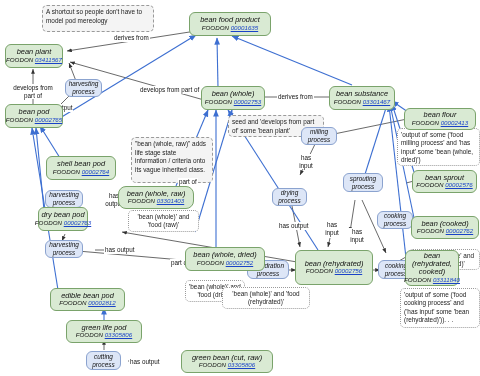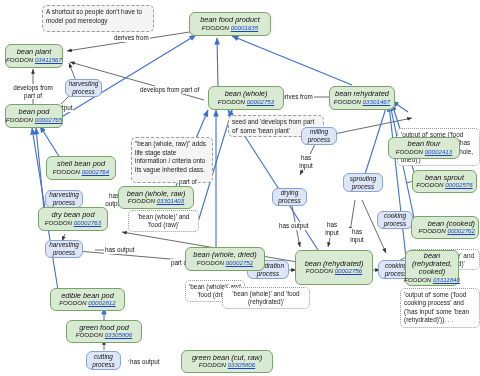--- a/index.html
+++ b/index.html
@@ -316,56 +316,56 @@
   <div class="node" style="left:189px; top:12px; width:82px; height:24px;">
     <span class="nlabel">bean food product</span>
     <span class="nid"><span class="pfx">FOODON</span> <span class="num">00001635</span></span>
   </div>
 
   <div class="node" style="left:5px; top:104px; width:58px; height:24px;">
     <span class="nlabel">bean pod</span>
     <span class="nid"><span class="pfx">FOODON</span> <span class="num">00002765</span></span>
   </div>
 
-  <div class="node" style="left:208px; top:86px; width:76px; height:24px;font-style:italic;">
+  <div class="node" style="left:201px; top:86px; width:64px; height:24px;font-style:italic;">
     <span class="nlabel">bean (whole)</span>
     <span class="nid"><span class="pfx">FOODON</span> <span class="num">00002753</span></span>
   </div>
 
   <div class="node" style="left:329px; top:86px; width:66px; height:24px;">
-    <span class="nlabel">bean rehydrated</span>
+    <span class="nlabel">bean substance</span>
     <span class="nid"><span class="pfx">FOODON</span> <span class="num">03301467</span></span>
   </div>
 
-  <div class="node" style="left:388px; top:108px; width:72px; height:22px;margin-top:29px;">
+  <div class="node" style="left:404px; top:108px; width:72px; height:22px;">
     <span class="nlabel">bean flour</span>
     <span class="nid"><span class="pfx">FOODON</span> <span class="num">00002413</span></span>
   </div>
 
   <div class="node" style="left:46px; top:156px; width:70px; height:24px;">
     <span class="nlabel">shell bean pod</span>
     <span class="nid"><span class="pfx">FOODON</span> <span class="num">00002764</span></span>
   </div>
 
-  <div class="node" style="left:118px; top:186px; width:76px; height:23px;">
+  <div class="node" style="left:118px; top:186px; width:76px; height:23px;border-radius:8px;">
     <span class="nlabel">bean (whole, raw)</span>
     <span class="nid"><span class="pfx">FOODON</span> <span class="num">03301403</span></span>
   </div>
 
   <div class="node" style="left:412px; top:170px; width:65px; height:23px;">
     <span class="nlabel">bean sprout</span>
     <span class="nid"><span class="pfx">FOODON</span> <span class="num">00002576</span></span>
   </div>
 
-  <div class="node" style="left:38px; top:207px; width:70px; height:24px;">
+  <div class="node" style="left:38px; top:207px; width:50px; height:24px;">
     <span class="nlabel">dry bean pod</span>
     <span class="nid"><span class="pfx">FOODON</span> <span class="num">00002763</span></span>
   </div>
 
-  <div class="node" style="left:411px; top:216px; width:68px; height:23px;align-items:flex-end;">
+  <div class="node" style="left:411px; top:216px; width:68px; height:23px;">
     <span class="nlabel">bean (cooked)</span>
     <span class="nid"><span class="pfx">FOODON</span> <span class="num">00002762</span></span>
   </div>
 
   <div class="node" style="left:50px; top:288px; width:75px; height:23px;">
     <span class="nlabel">edible bean pod</span>
     <span class="nid"><span class="pfx">FOODON</span> <span class="num">00002812</span></span>
   </div>
 
   <div class="node" style="left:185px; top:247px; width:80px; height:24px;">
@@ -377,21 +377,21 @@
     <span class="nlabel">bean (rehydrated)</span>
     <span class="nid"><span class="pfx">FOODON</span> <span class="num">00002756</span></span>
   </div>
 
   <div class="node wrap" style="left:405px; top:250px; width:54px; height:36px;">
     <span class="nlabel">bean (rehydrated, cooked)</span>
     <span class="nid"><span class="pfx">FOODON</span> <span class="num">03311840</span></span>
   </div>
 
   <div class="node" style="left:66px; top:320px; width:76px; height:23px;">
-    <span class="nlabel">green food pod</span>
+    <span class="nlabel">green life pod</span>
     <span class="nid"><span class="pfx">FOODON</span> <span class="num">03305806</span></span>
   </div>
 
   <div class="node" style="left:146px; top:350px; width:92px; height:23px;margin-left:35px;">
     <span class="nlabel">green bean (cut, raw)</span>
     <span class="nid"><span class="pfx">FOODON</span> <span class="num">03305806</span></span>
   </div>
 
 </div>
 

